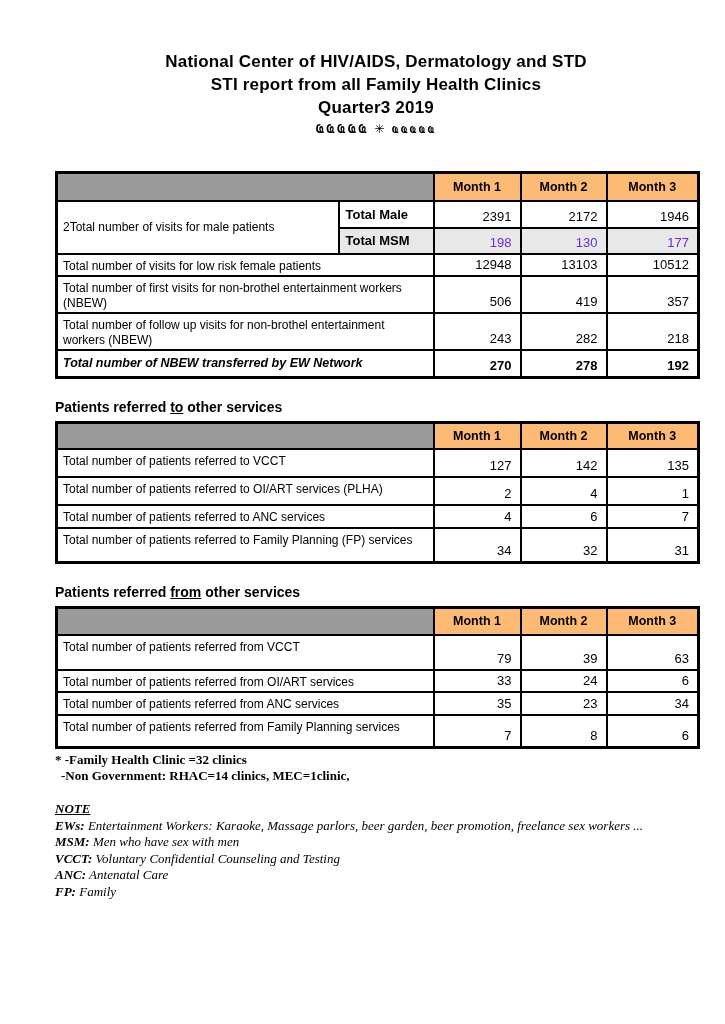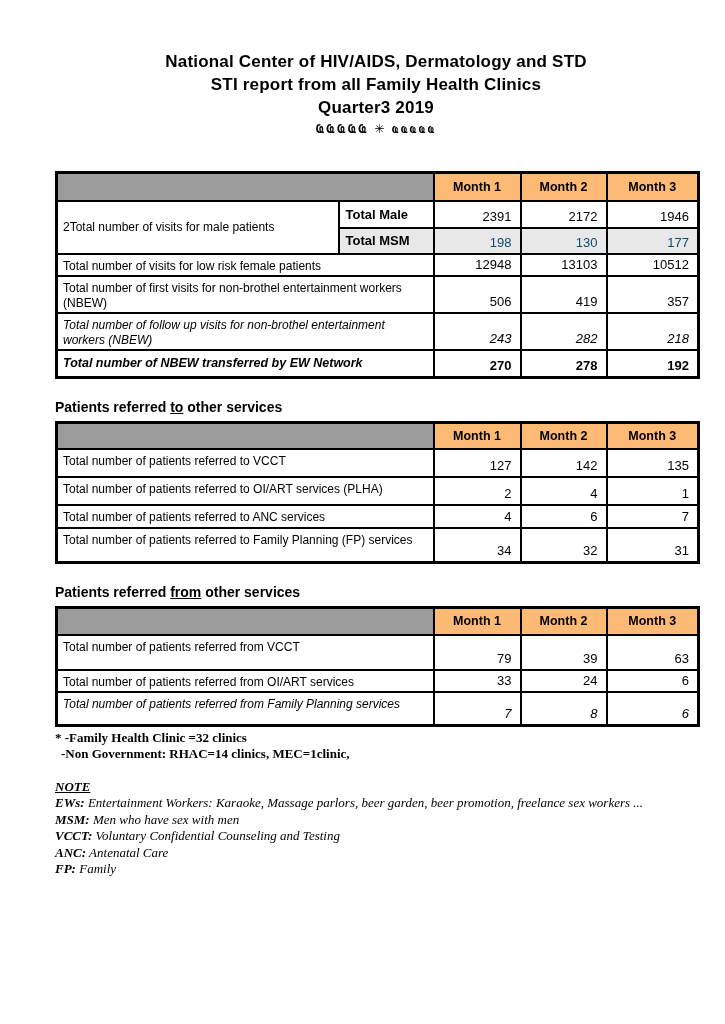--- a/index.html
+++ b/index.html
@@ -40,28 +40,28 @@
   }
   td.lbl-mid { vertical-align: middle; padding: 2px 4px 2px 5px; }
   td.sub {
     font-size: 13px; font-weight: bold; vertical-align: middle; padding-left: 6px;
   }
   td.num {
     font-size: 13px; text-align: right; vertical-align: bottom;
     padding: 0 8px 3px 0;
   }
   tr.msm-row td { background: #e8e8e8; }
-  tr.msm-row td.num { color: #0c4a6e; }
+  tr.msm-row td.num { color: #6d28d9; }
   tr.bold-row td.lbl-mid { font-weight: bold; font-style: italic; font-size: 12.5px; }
   tr.bold-row td.num { font-weight: bold; }
 
   .t1 { margin-top: 35px; }
   .h28 { height: 28px; } .h27 { height: 27px; } .h26 { height: 26px; }
   .h29 { height: 20px; } .h34 { height: 34px; } .h32 { height: 28px; }
-  .h33 { height: 33px; font-style: italic; } .h35 { height: 35px; }
+  .h33 { height: 33px; } .h35 { height: 35px; }
 
   
   .section-title {
     font-size: 14px; font-weight: bold; margin-top: 20px; margin-bottom: 6px;
   }
   .section-title .und { text-decoration: underline; }
 
   
   .footnotes {
     font-family: "Liberation Serif", "DejaVu Serif", serif;
@@ -208,20 +208,26 @@
       <td class="num">79</td>
       <td class="num">39</td>
       <td class="num">63</td>
     </tr>
     <tr class="h29">
       <td class="lbl">Total number of patients referred from OI/ART services</td>
       <td class="num">33</td>
       <td class="num">24</td>
       <td class="num">6</td>
     </tr>
+    <tr class="h29">
+      <td class="lbl">Total number of patients referred from ANC services</td>
+      <td class="num">35</td>
+      <td class="num">23</td>
+      <td class="num">34</td>
+    </tr>
     <tr class="h33">
       <td class="lbl">Total number of patients referred from Family Planning services</td>
       <td class="num">7</td>
       <td class="num">8</td>
       <td class="num">6</td>
     </tr>
   </tbody>
     </table>
 
   <div class="footnotes">

